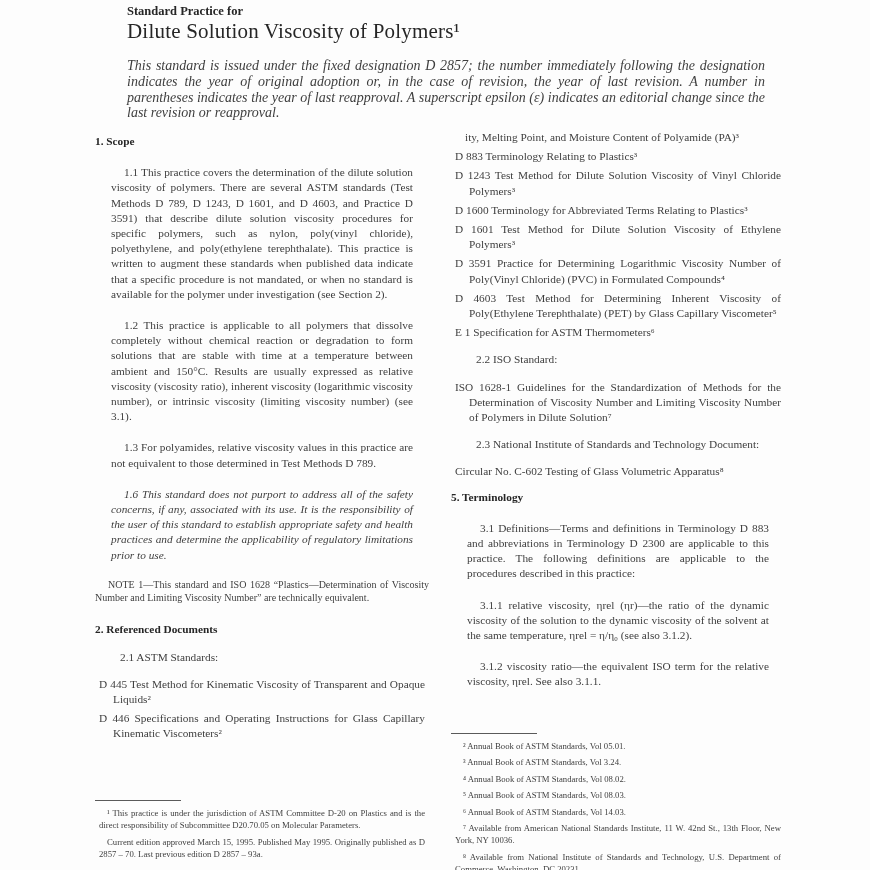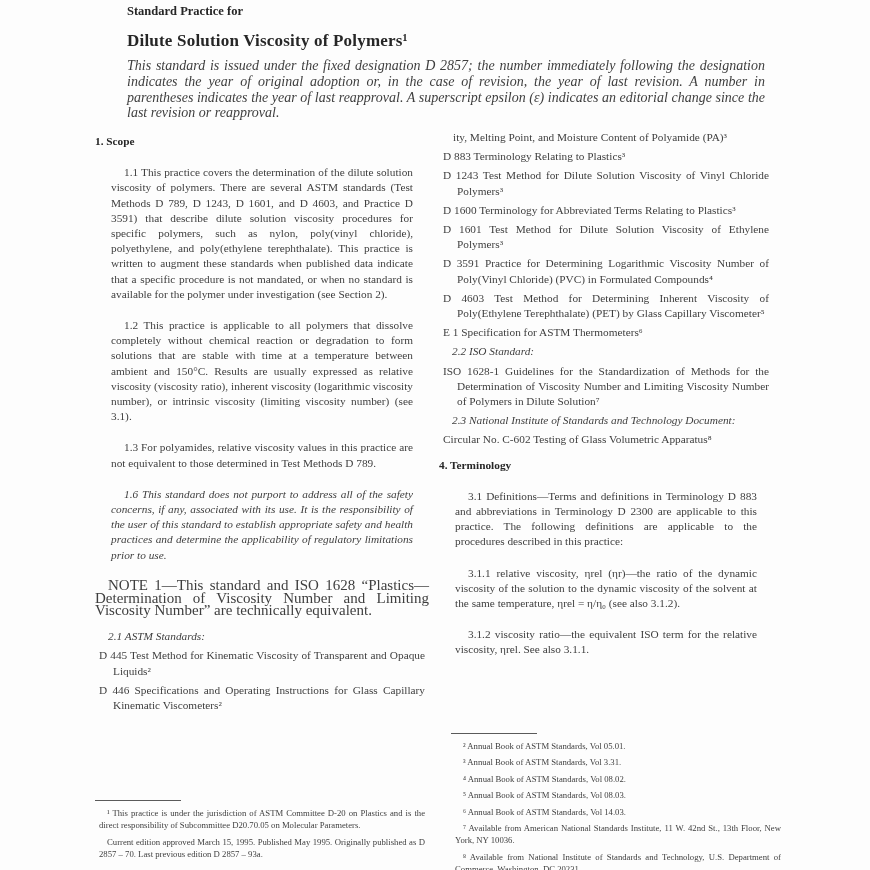--- a/index.html
+++ b/index.html
@@ -9,38 +9,38 @@
     font-family:"Liberation Serif","DejaVu Serif",serif;
     overflow:hidden;
   }
   .page{
     position:absolute;left:0;top:0;width:870px;height:870px;
     color:var(--ink,#3e3e3e);
     filter:blur(0.3px);
   }
   .title-block{position:absolute;left:127px;top:4px;}
   .title-line1{font-size:12.5px;font-weight:bold;color:var(--heading-ink,#262626);line-height:15px;}
-  .title-line2{font-size:17px;font-weight:bold;color:var(--heading-ink,#262626);line-height:20px;margin-top:12px;letter-spacing:0.2px;}
+  .title-line2{font-size:21px;font-weight:normal;color:var(--heading-ink,#262626);line-height:20px;margin-top:2px;letter-spacing:0.2px;}
   .preamble{
     position:absolute;left:127px;top:58px;width:638px;margin:0;
     font-size:14px;line-height:15.8px;font-style:italic;text-align:justify;
   }
   .columns{
     position:absolute;left:95px;top:130px;width:690px;height:668px;
-    display:flex;gap:10px;overflow:hidden;
+    display:flex;gap:22px;overflow:hidden;
   }
   .col{width:334px;font-size:11.3px;line-height:15.2px;text-align:justify;}
   .sec-heading{font-weight:bold;color:var(--heading-ink,#262626);margin:10px 0 4px 0;}
   .col > .sec-heading:first-child{margin-top:4px;}
   .para{margin:16px;text-indent:13px;}
   .para.italic{font-style:italic;}
-  .note{margin:3px 0 12px 0;font-size:15px;line-height:12.8px;text-indent:13px;}
+  .note{margin:3px 0 18px 0;font-size:10px;line-height:12.8px;text-indent:13px;}
   .ref{margin:4px;padding-left:14px;text-indent:-14px;}
   .ref-cont{margin:0;padding-left:14px;font-family:Liberation Serif, serif;}
-  .ref-label{margin:0;text-indent:13px;font-style:italic;}
+  .ref-label{margin:12px;text-indent:13px;}
   .footnotes{position:absolute;font-size:8.7px;line-height:12.4px;text-align:justify;overflow:hidden;}
   .fn-left{left:95px;top:800px;width:334px;height:70px;}
   .fn-right{left:451px;top:733px;width:334px;height:137px;}
   .fn-rule{width:86px;border-top:1px solid var(--rule,#5a5a5a);margin:0 0 6px 0;}
   .fn-line{margin:4px;text-indent:8px;}
 </style>
 </head>
 <body>
 
 <div class="page">
@@ -52,52 +52,53 @@
   <p class="preamble">This standard is issued under the fixed designation D 2857; the number immediately following the designation indicates the year of original adoption or, in the case of revision, the year of last revision. A number in parentheses indicates the year of last reapproval. A superscript epsilon (ε) indicates an editorial change since the last revision or reapproval.</p>
 
   <div class="columns">
     <div class="col" id="col-left">
         <div class="sec-heading">1. Scope</div>
         <div class="para">1.1 This practice covers the determination of the dilute solution viscosity of polymers. There are several ASTM standards (Test Methods D 789, D 1243, D 1601, and D 4603, and Practice D 3591) that describe dilute solution viscosity procedures for specific polymers, such as nylon, poly(vinyl chloride), polyethylene, and poly(ethylene terephthalate). This practice is written to augment these standards when published data indicate that a specific procedure is not mandated, or when no standard is available for the polymer under investigation (see Section 2).</div>
         <div class="para">1.2 This practice is applicable to all polymers that dissolve completely without chemical reaction or degradation to form solutions that are stable with time at a temperature between ambient and 150°C. Results are usually expressed as relative viscosity (viscosity ratio), inherent viscosity (logarithmic viscosity number), or intrinsic viscosity (limiting viscosity number) (see 3.1).</div>
         <div class="para">1.3 For polyamides, relative viscosity values in this practice are not equivalent to those determined in Test Methods D 789.</div>
         <div class="para italic">1.6 This standard does not purport to address all of the safety concerns, if any, associated with its use. It is the responsibility of the user of this standard to establish appropriate safety and health practices and determine the applicability of regulatory limitations prior to use.</div>
         <div class="note">NOTE 1—This standard and ISO 1628 “Plastics—Determination of Viscosity Number and Limiting Viscosity Number” are technically equivalent.</div>
+        <div class="sec-heading">2. Referenced Documents</div>
         <div class="ref-label">2.1 ASTM Standards:</div>
         <div class="ref">D 445 Test Method for Kinematic Viscosity of Transparent and Opaque Liquids²</div>
         <div class="ref">D 446 Specifications and Operating Instructions for Glass Capillary Kinematic Viscometers²</div>
       </div>
     <div class="col" id="col-right">
         <div class="ref-cont">ity, Melting Point, and Moisture Content of Polyamide (PA)³</div>
         <div class="ref">D 883 Terminology Relating to Plastics³</div>
         <div class="ref">D 1243 Test Method for Dilute Solution Viscosity of Vinyl Chloride Polymers³</div>
         <div class="ref">D 1600 Terminology for Abbreviated Terms Relating to Plastics³</div>
         <div class="ref">D 1601 Test Method for Dilute Solution Viscosity of Ethylene Polymers³</div>
         <div class="ref">D 3591 Practice for Determining Logarithmic Viscosity Number of Poly(Vinyl Chloride) (PVC) in Formulated Compounds⁴</div>
         <div class="ref">D 4603 Test Method for Determining Inherent Viscosity of Poly(Ethylene Terephthalate) (PET) by Glass Capillary Viscometer⁵</div>
         <div class="ref">E 1 Specification for ASTM Thermometers⁶</div>
         <div class="ref-label">2.2 ISO Standard:</div>
         <div class="ref">ISO 1628-1 Guidelines for the Standardization of Methods for the Determination of Viscosity Number and Limiting Viscosity Number of Polymers in Dilute Solution⁷</div>
         <div class="ref-label">2.3 National Institute of Standards and Technology Document:</div>
         <div class="ref">Circular No. C-602 Testing of Glass Volumetric Apparatus⁸</div>
-        <div class="sec-heading">4. Terminology</div>
+        <div class="sec-heading">5. Terminology</div>
         <div class="para">3.1 Definitions—Terms and definitions in Terminology D 883 and abbreviations in Terminology D 2300 are applicable to this practice. The following definitions are applicable to the procedures described in this practice:</div>
         <div class="para">3.1.1 relative viscosity, ηrel (ηr)—the ratio of the dynamic viscosity of the solution to the dynamic viscosity of the solvent at the same temperature, ηrel = η/η₀ (see also 3.1.2).</div>
         <div class="para">3.1.2 viscosity ratio—the equivalent ISO term for the relative viscosity, ηrel. See also 3.1.1.</div>
       </div>
   </div>
 
   <div class="footnotes fn-left" id="fn-left">
     <div class="fn-rule"></div>
   <p class="fn-line">¹ This practice is under the jurisdiction of ASTM Committee D-20 on Plastics and is the direct responsibility of Subcommittee D20.70.05 on Molecular Parameters.</p>
       <p class="fn-line">Current edition approved March 15, 1995. Published May 1995. Originally published as D 2857 – 70. Last previous edition D 2857 – 93a.</p>
     </div>
   <div class="footnotes fn-right" id="fn-right">
     <div class="fn-rule"></div>
   <p class="fn-line">² Annual Book of ASTM Standards, Vol 05.01.</p>
-      <p class="fn-line">³ Annual Book of ASTM Standards, Vol 3.31.</p>
+      <p class="fn-line">³ Annual Book of ASTM Standards, Vol 3.24.</p>
       <p class="fn-line">⁴ Annual Book of ASTM Standards, Vol 08.02.</p>
       <p class="fn-line">⁵ Annual Book of ASTM Standards, Vol 08.03.</p>
       <p class="fn-line">⁶ Annual Book of ASTM Standards, Vol 14.03.</p>
       <p class="fn-line">⁷ Available from American National Standards Institute, 11 W. 42nd St., 13th Floor, New York, NY 10036.</p>
       <p class="fn-line">⁸ Available from National Institute of Standards and Technology, U.S. Department of Commerce, Washington, DC 20231.</p>
     </div>
 </div>
 
 </body></html>

